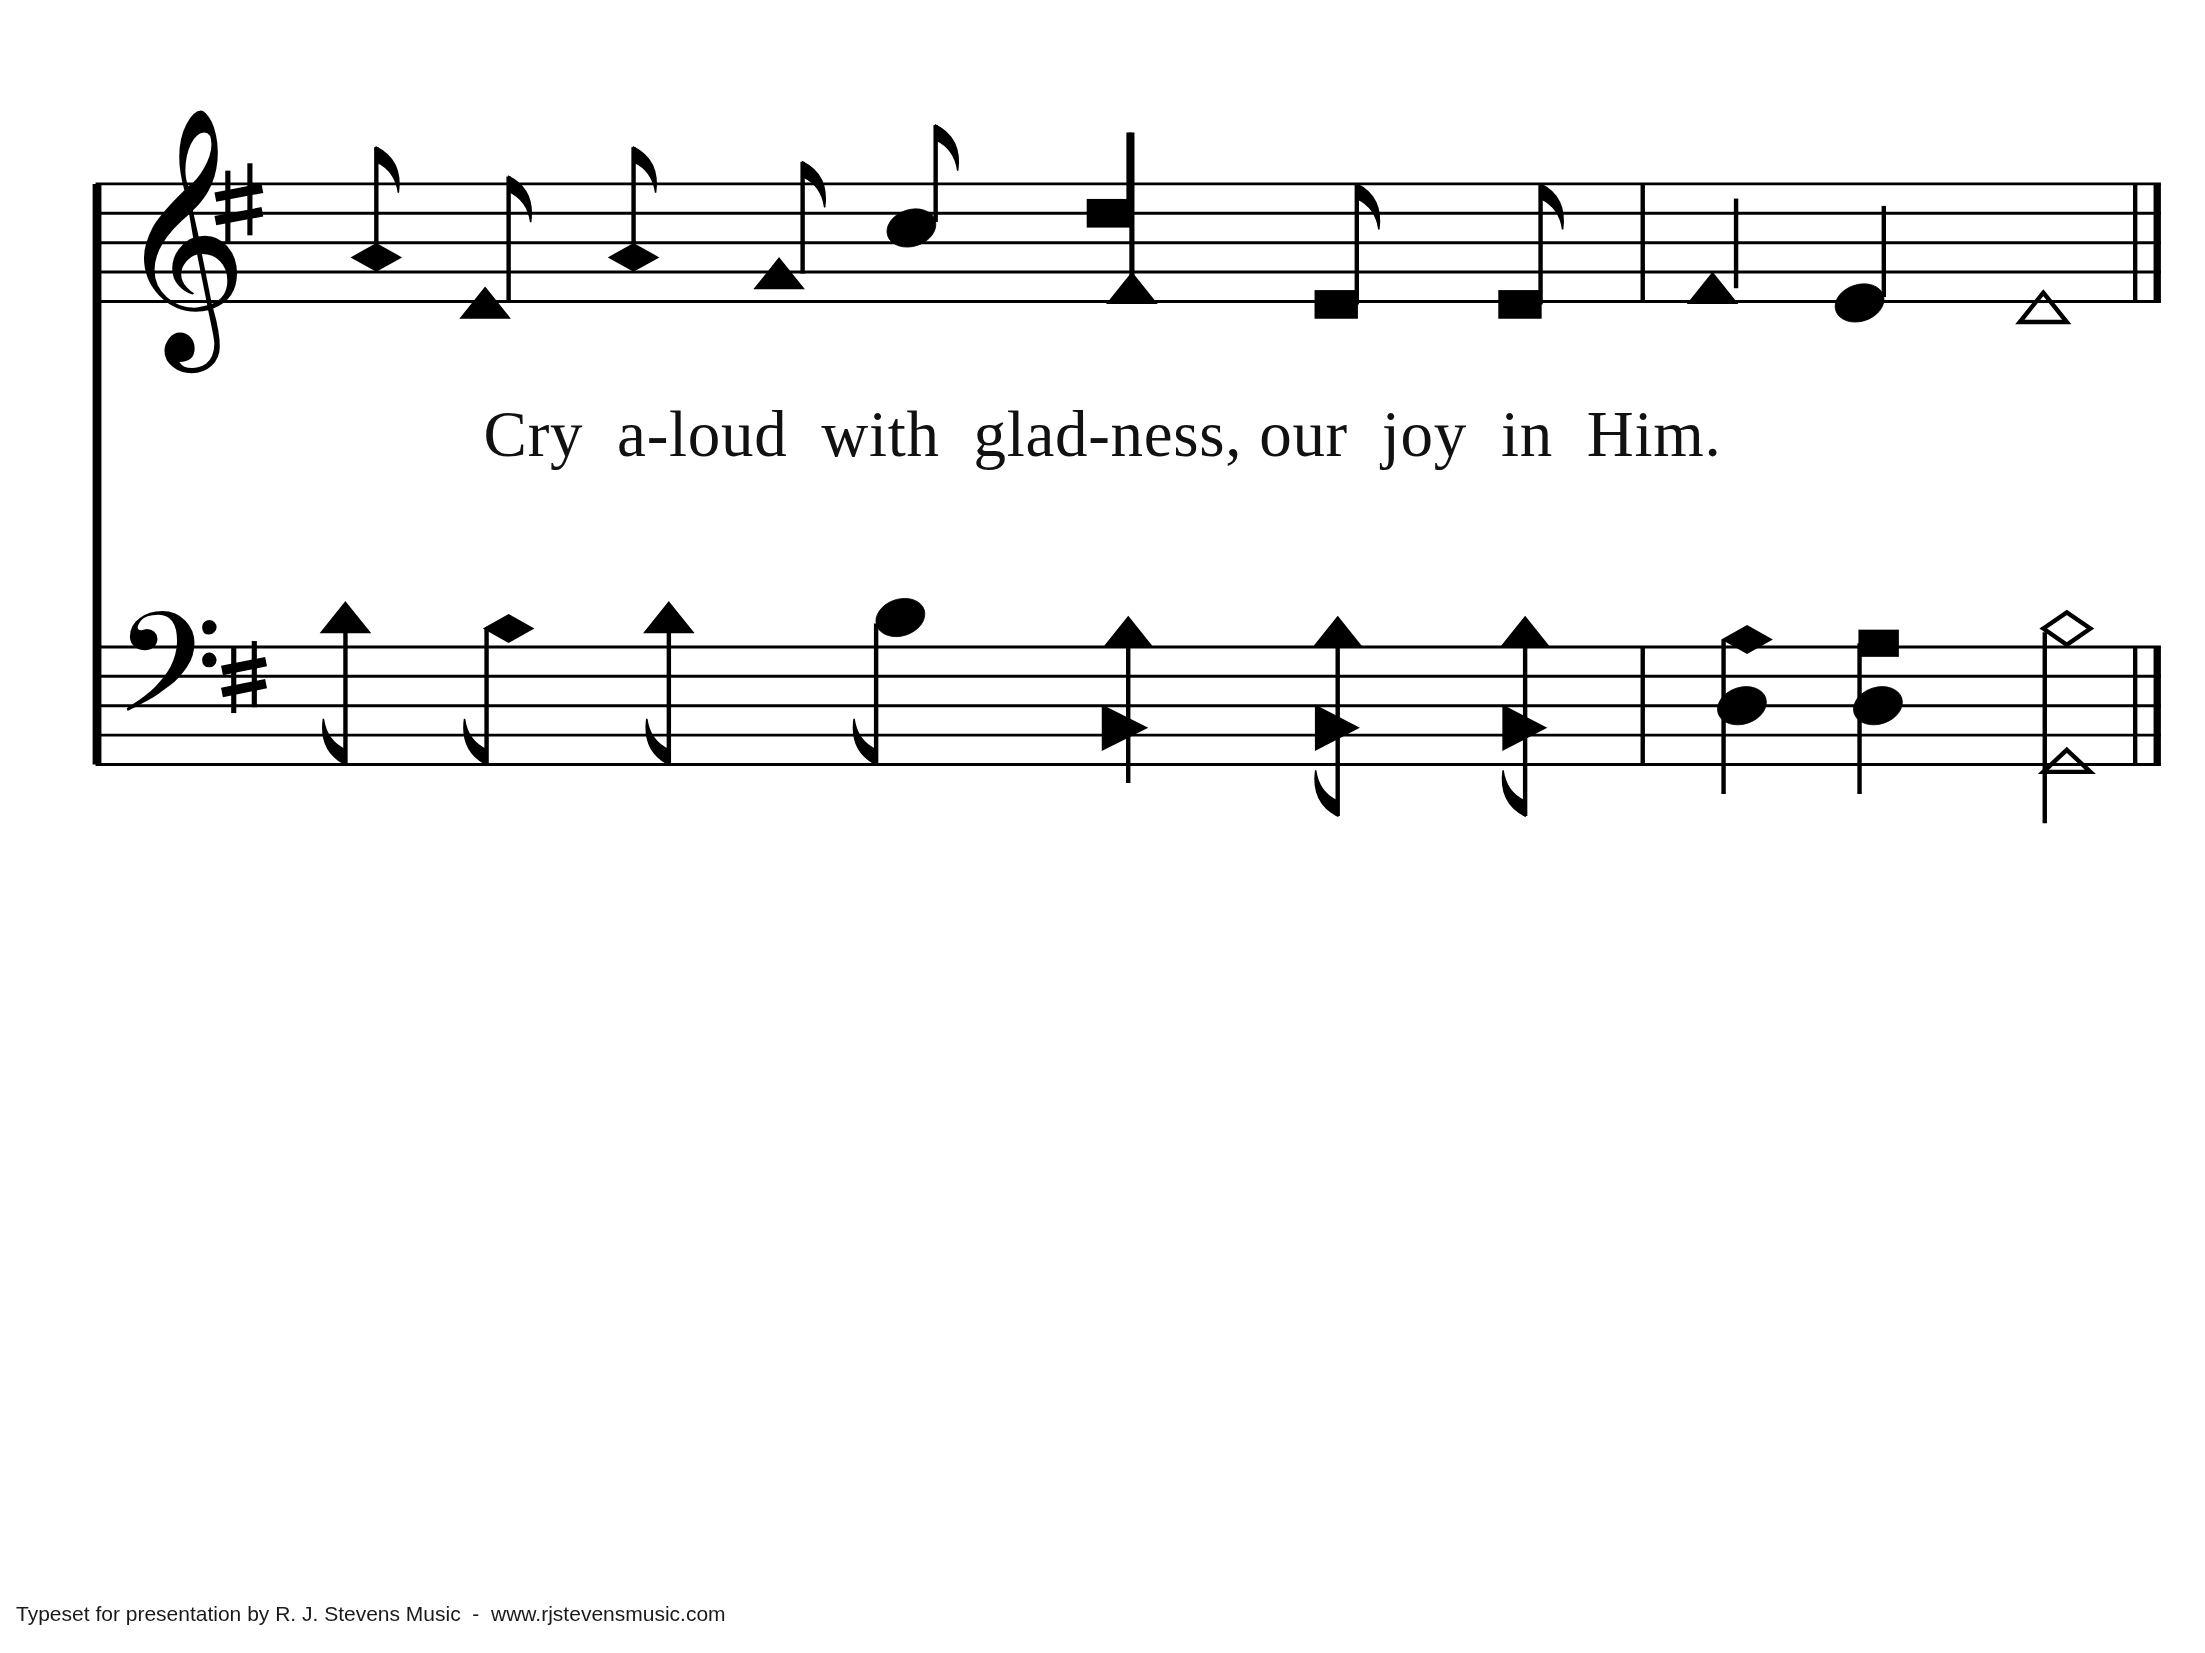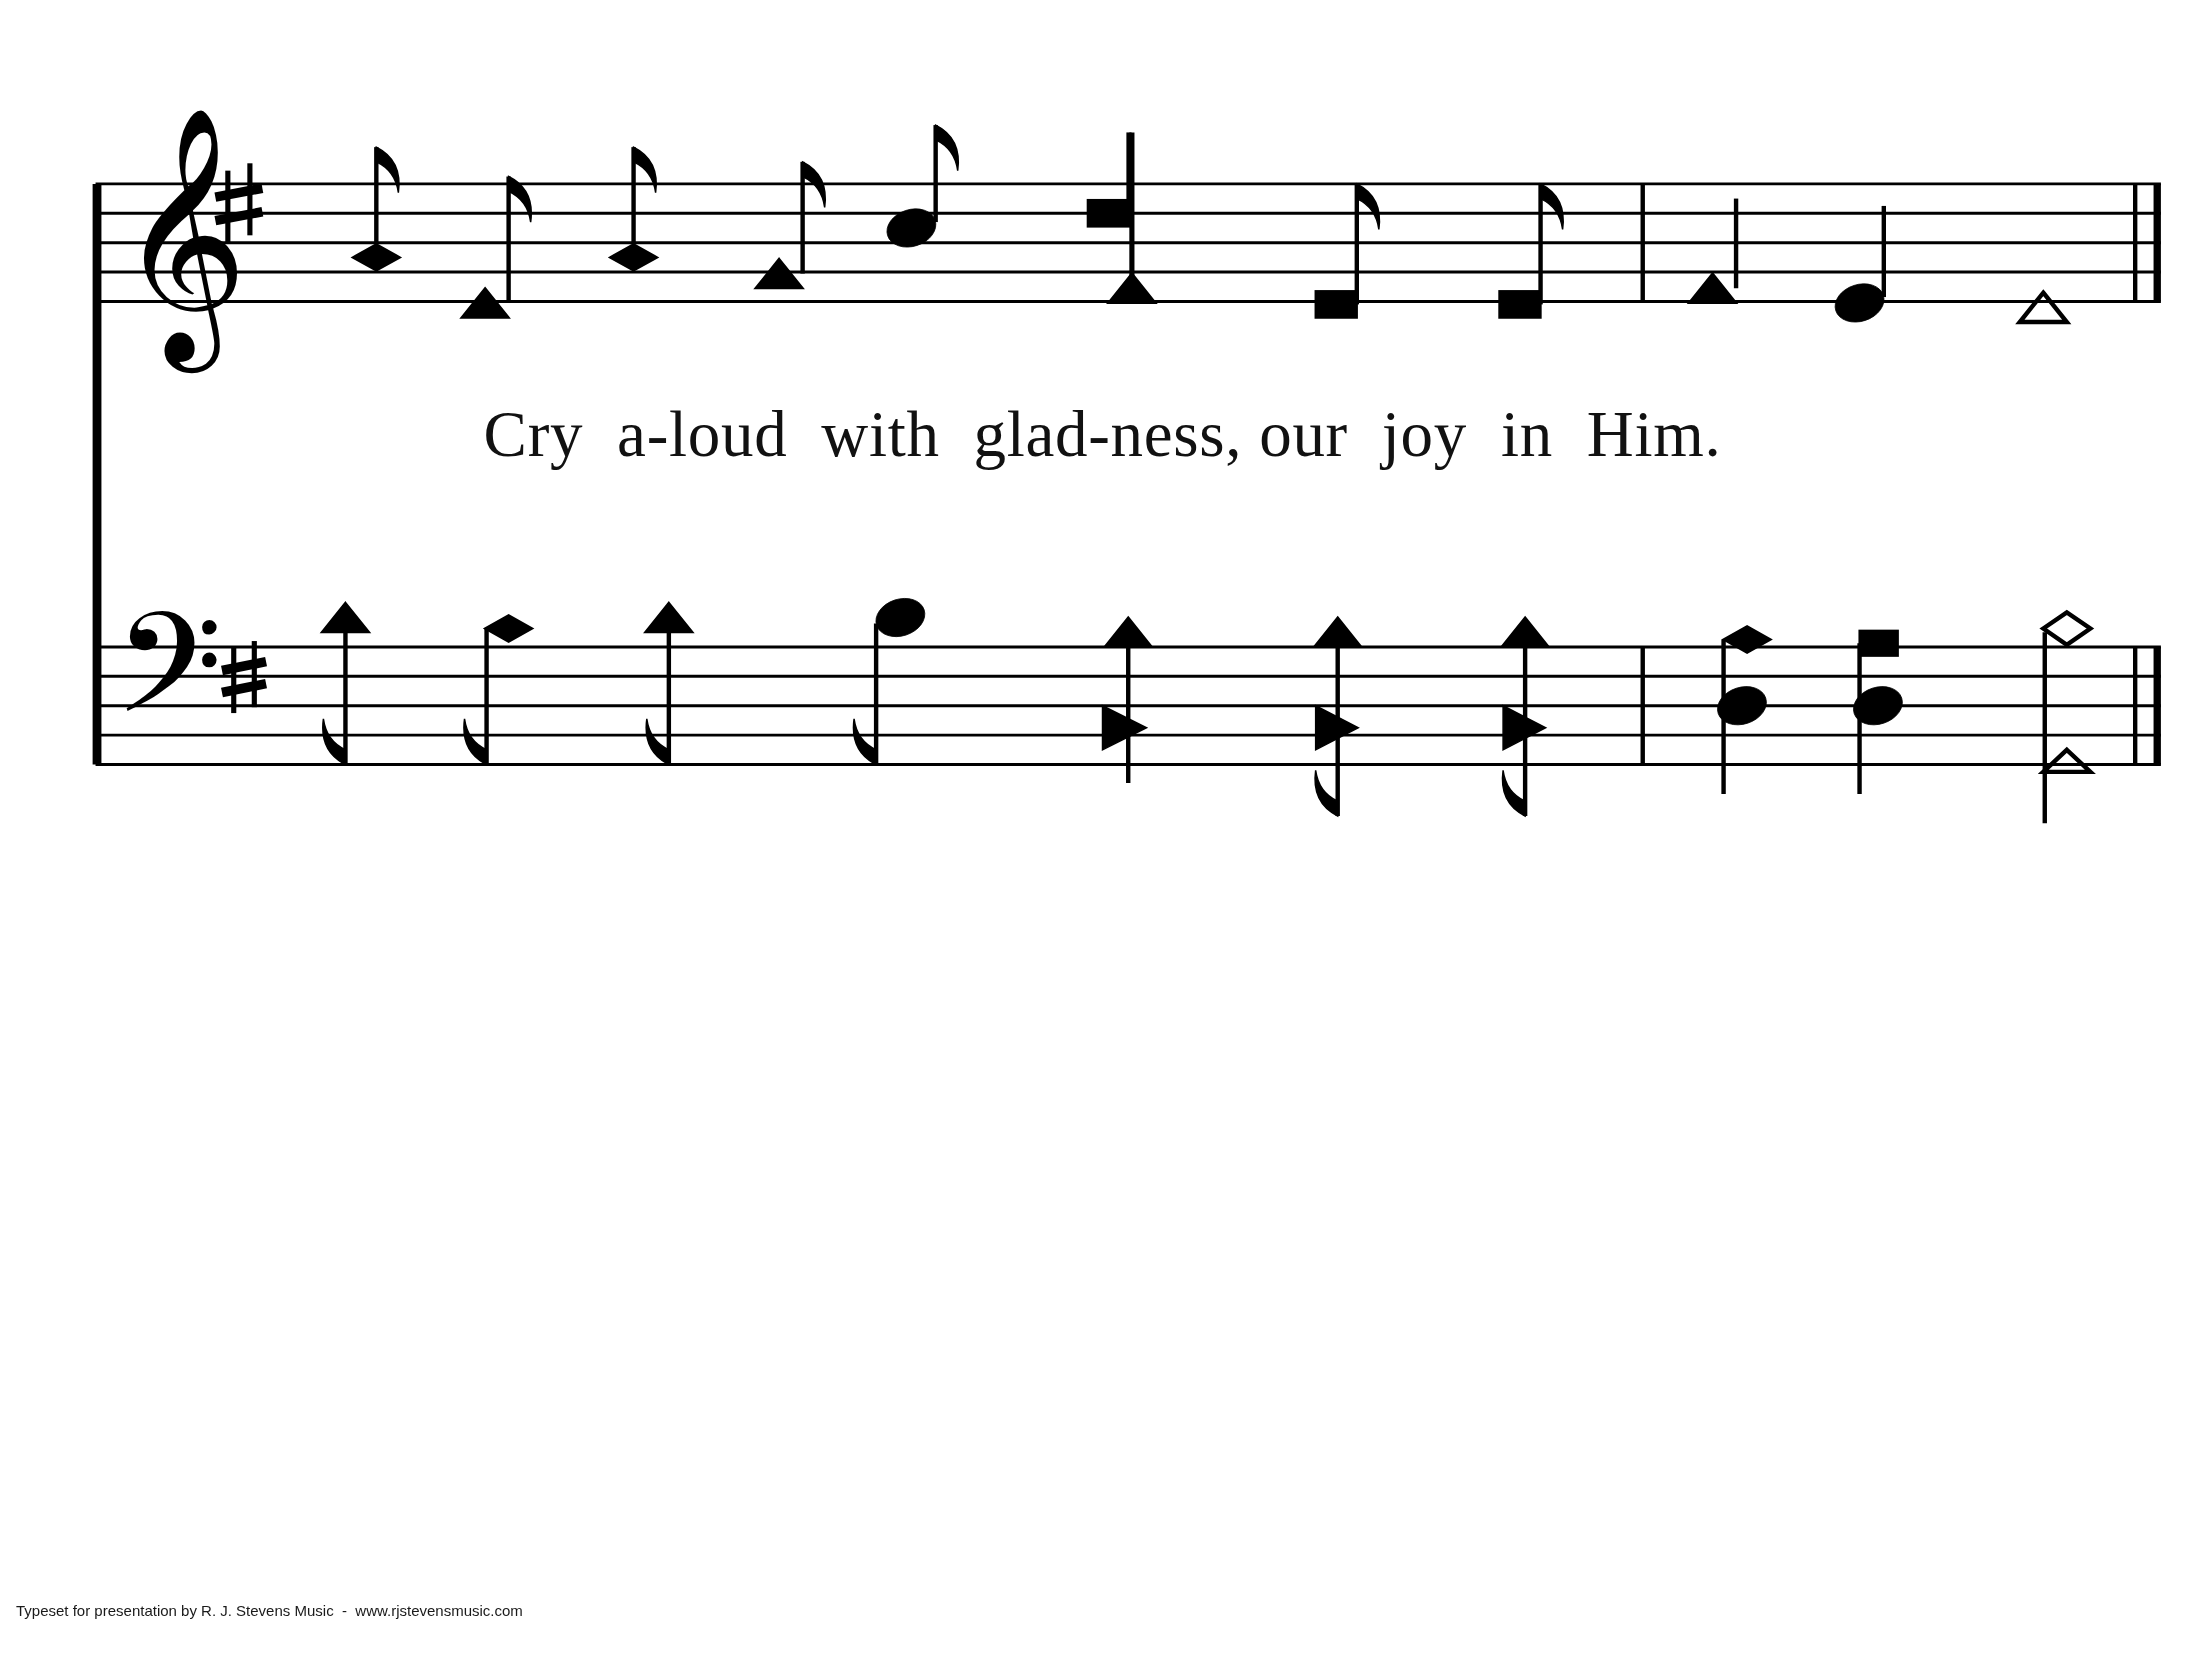--- a/index.html
+++ b/index.html
@@ -33,21 +33,21 @@
     letter-spacing: 0.7px;
     color: #111111;
     white-space: pre;
   }
 
   .credit {
     position: absolute;
     left: 16px;
     top: 1602px;
     font-family: "Liberation Sans", sans-serif;
-    font-size: 15px;
+    font-size: 21px;
     color: #1a1a1a;
     white-space: pre;
   }
 </style>
 </head>
 <body>
 
 <svg id="sheet" viewBox="0 0 3000 2250" xmlns="http://www.w3.org/2000/svg">
 
   <g>

